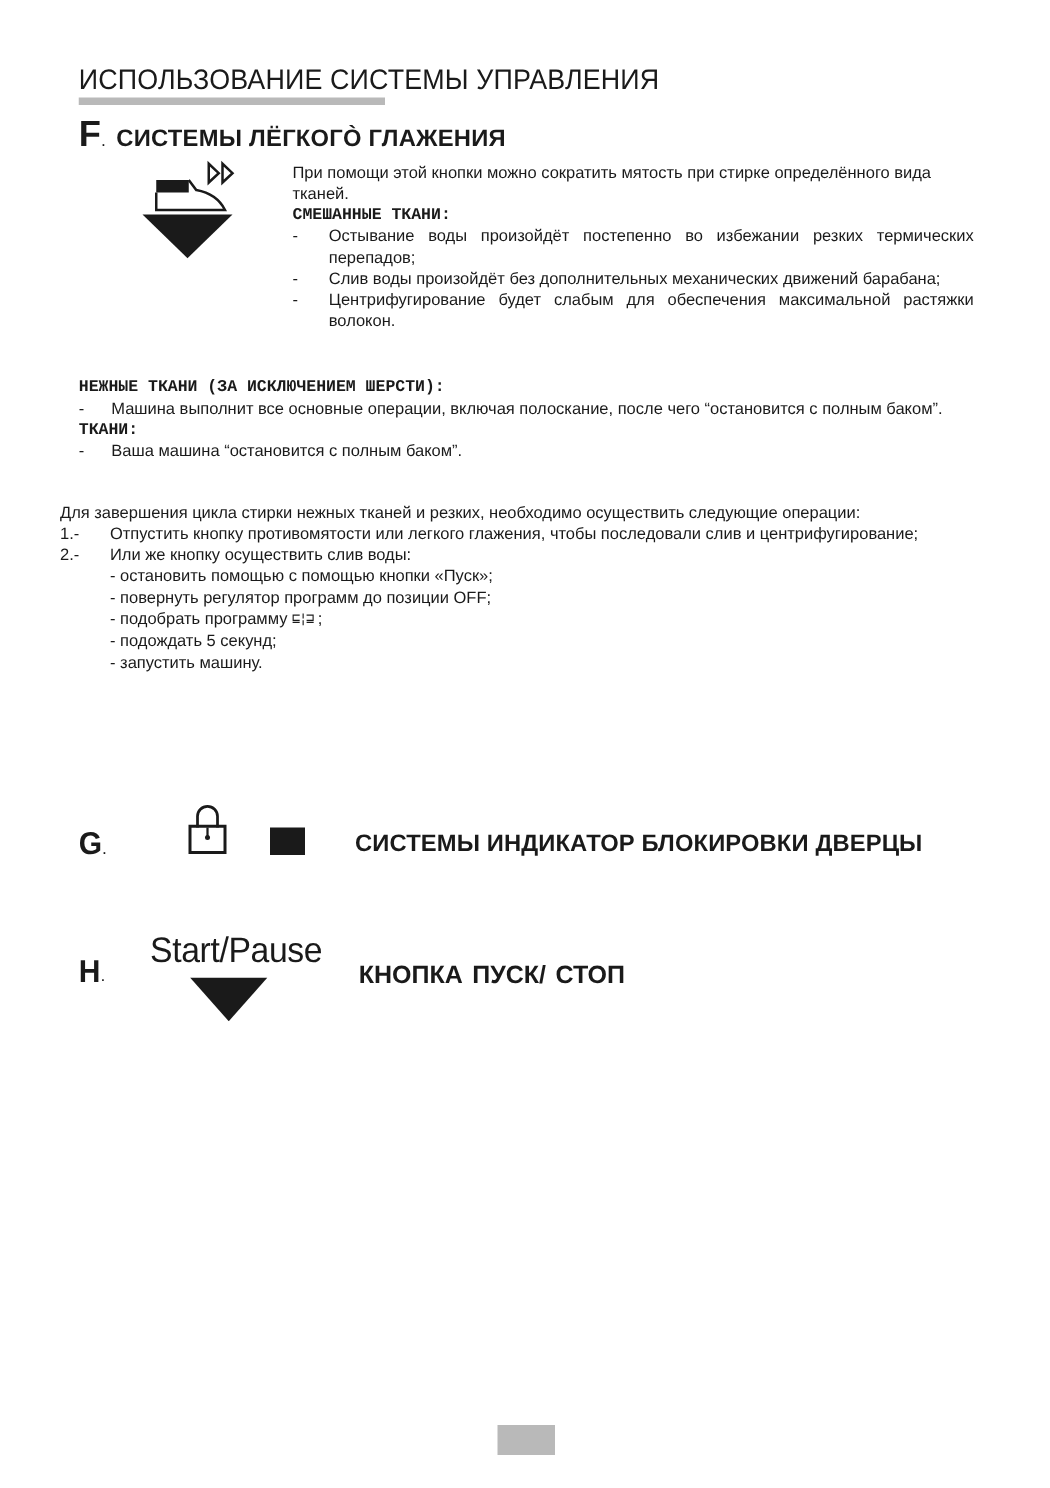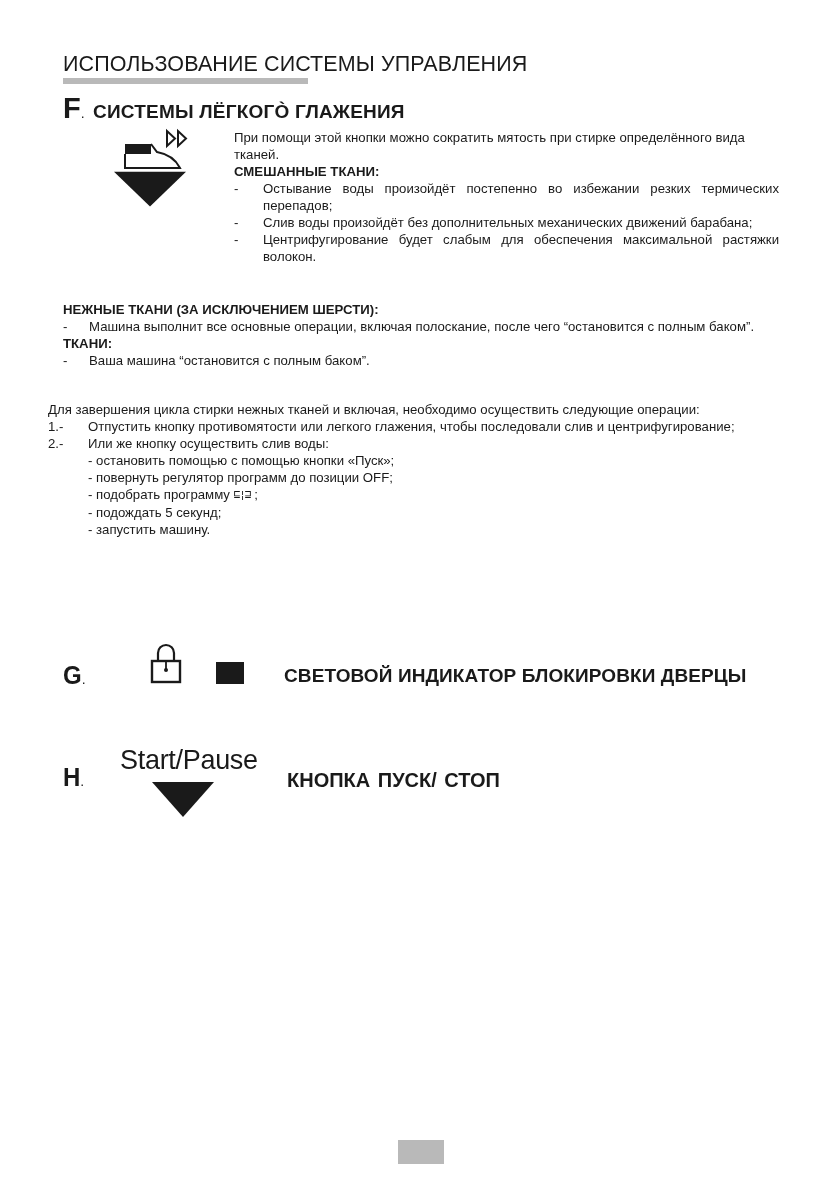--- a/index.html
+++ b/index.html
@@ -7,21 +7,21 @@
            font-family: "Liberation Sans", sans-serif; color: #1a1a1a; }
     .abs { position: absolute; }
     .page-title { left: 63px; top: 52px; font-size: 21.5px; font-weight: normal; letter-spacing: 0.1px; white-space: nowrap; transform: scaleY(1.05); }
     .title-bar { left: 63px; top: 78px; width: 245px; height: 6px; background: #b9b9b9; }
     .sec-head { white-space: nowrap; font-weight: bold; }
     .sec-letter { font-size: 29px; font-weight: bold; }
     .sec-dot { font-size: 14px; font-weight: normal; }
     .sec-F { left: 63px; top: 92px; }
     .sec-F .sec-title { font-size: 19px; font-weight: bold; letter-spacing: 0.2px; margin-left: 4px; }
     .txt { font-size: 13.2px; line-height: 17px; }
-    .txt-b { font-weight: bold; }
+    .txt-b { font-weight: bold; font-family: Liberation Mono, monospace; }
     .intro { left: 234px; top: 129px; width: 545px; }
     .bullets-F { left: 234px; top: 180px; width: 545px; }
     .bullet { display: flex; }
     .bullet .dash { width: 29px; flex: none; }
     .bullet .btxt { flex: 1; text-align: justify; text-align-last: left; }
     .iron-icon { left: 110px; top: 128px; width: 90px; height: 80px; }
     .delicate { left: 63px; top: 301px; width: 717px; }
     .delicate .bullet .dash { width: 26px; }
     .finish { left: 48px; top: 401px; width: 734px; }
     .finish .num { width: 40px; flex: none; }
@@ -87,21 +87,21 @@
       <span class="btxt">Машина выполнит все основные операции, включая полоскание, после чего “остановится с полным баком”.</span>
     </div>
   <div class="txt-b">ТКАНИ:</div>
   <div class="bullet">
       <span class="dash">-</span>
       <span>Ваша машина “остановится с полным баком”.</span>
     </div>
 </div>
 
 <div class="abs txt finish">
-  <div>Для завершения цикла стирки нежных тканей и включая, необходимо осуществить следующие операции:</div>
+  <div>Для завершения цикла стирки нежных тканей и резких, необходимо осуществить следующие операции:</div>
   <div class="bullet">
       <span class="num">1.-</span>
       <span class="btxt">Отпустить кнопку противомятости или легкого глажения, чтобы последовали слив и центрифугирование;</span>
     </div>
   <div class="bullet">
       <span class="num">2.-</span>
       <span>Или же кнопку осуществить слив воды:</span>
     </div>
   <div class="sub-steps">
     <div>- остановить помощью с помощью кнопки «Пуск»;</div>
@@ -115,21 +115,21 @@
 <div class="abs sec-head sec-G">
   <span class="sec-letter">G</span><span class="sec-dot">.</span>
 </div>
 <svg class="abs lock-icon" viewBox="0 0 32 42">
   <path d="M8,20 L8,11 A8,8 0 0 1 24,11 L24,20" fill="none" stroke="#1a1a1a" stroke-width="2.2"></path>
   <rect x="2" y="19" width="28" height="21" fill="none" stroke="#1a1a1a" stroke-width="2.4"></rect>
   <line x1="16" y1="20" x2="16" y2="27" stroke="#1a1a1a" stroke-width="1.8"></line>
   <circle cx="16" cy="28" r="2" fill="#1a1a1a"></circle>
 </svg>
 <div class="abs indicator-square"></div>
-<div class="abs G-title">СВЕТОВОЙ ИНДИКАТОР БЛОКИРОВКИ ДВЕРЦЫ</div>
+<div class="abs G-title">СИСТЕМЫ ИНДИКАТОР БЛОКИРОВКИ ДВЕРЦЫ</div>
 
 <div class="abs sec-head sec-H">
   <span class="sec-letter">H</span><span class="sec-dot">.</span>
 </div>
 <div class="abs start-label">Start/Pause</div>
 <svg class="abs start-arrow" viewBox="0 0 62 35">
   <polygon points="0,0 62,0 31,35" fill="#1a1a1a"></polygon>
 </svg>
 <div class="abs H-title">КНОПКА  ПУСК/ СТОП</div>
 

